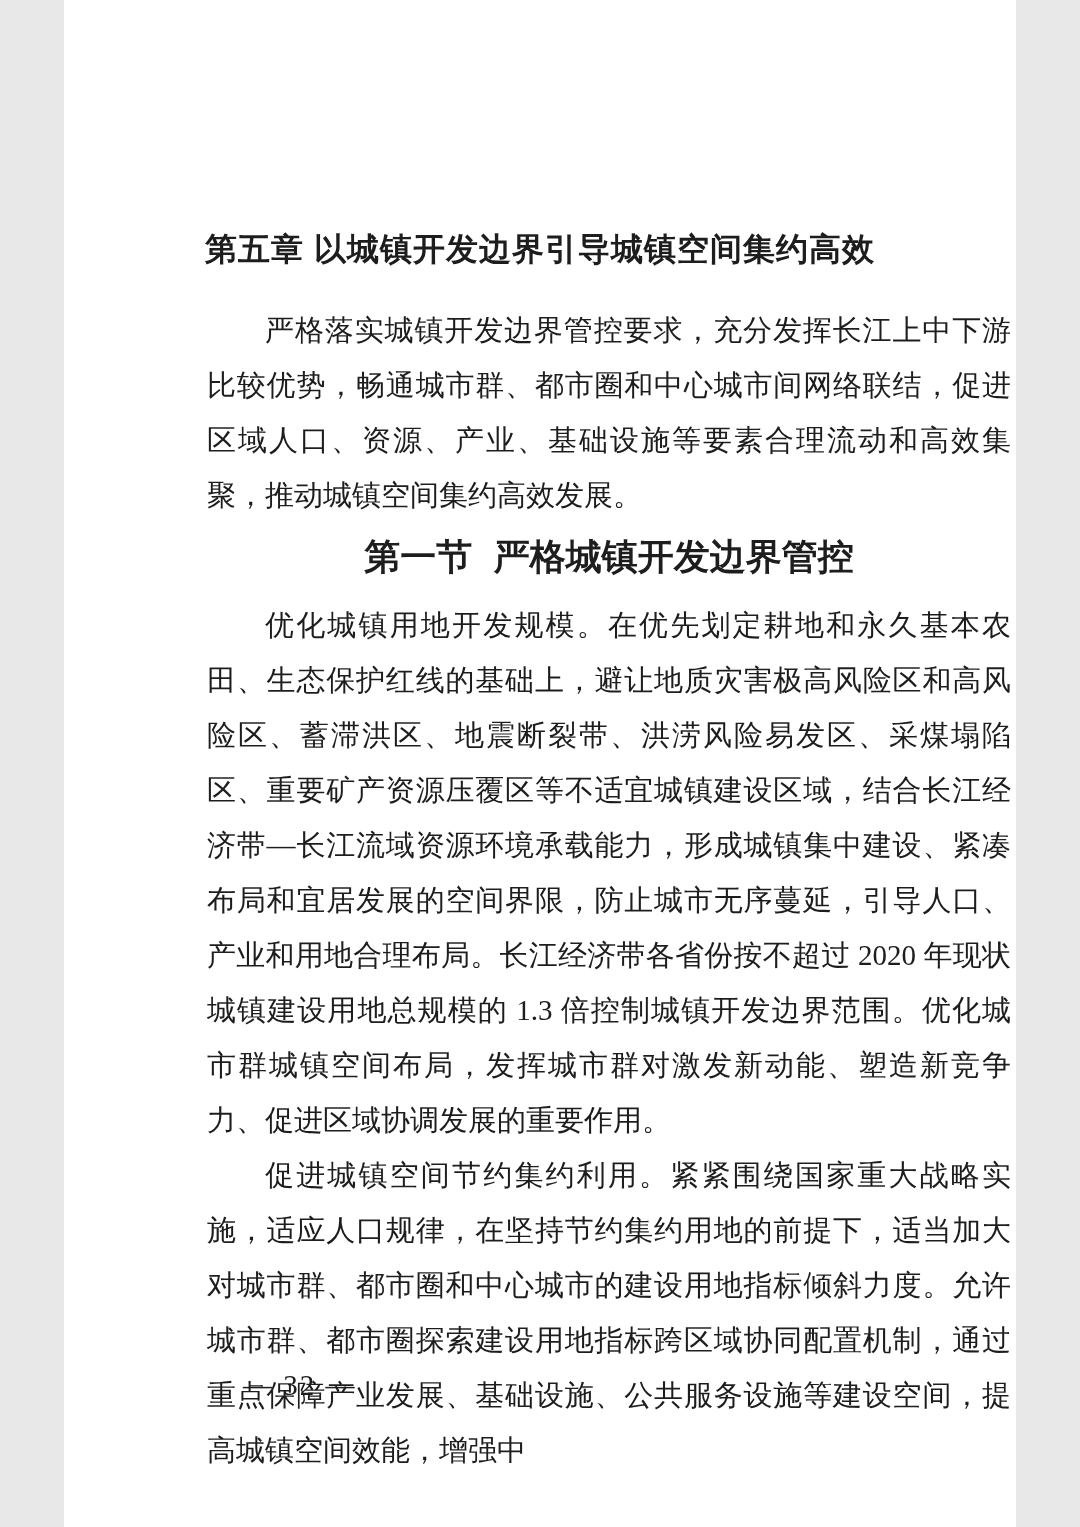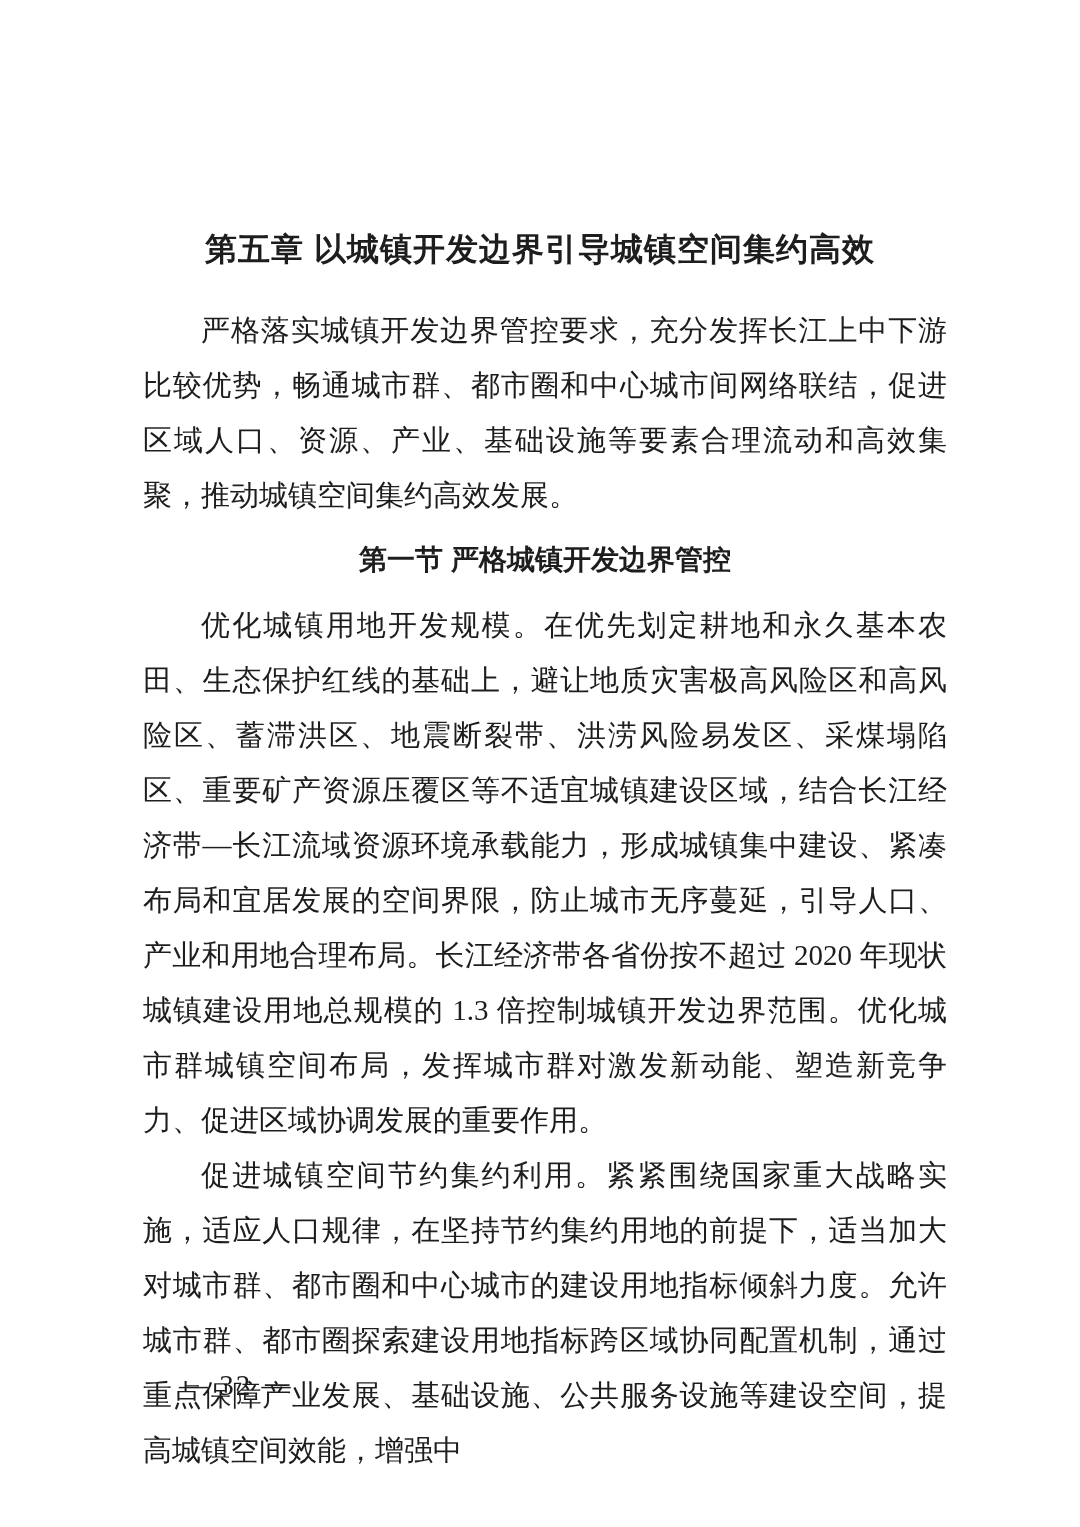--- a/index.html
+++ b/index.html
@@ -2,21 +2,21 @@
 <html><head>
 <meta charset="utf-8">
 <style>
   html, body {
     margin: 0;
     padding: 0;
     background: #e8e8e8;
   }
   .page {
     position: relative;
-    width: 1080px;
+    width: 952px;
     height: 1527px;
     margin: 0 auto;
     background: #ffffff;
     color: #1d1d1d;
     font-family: "Liberation Serif", serif;
     overflow: hidden;
   }
   .chapter-title {
     position: absolute;
     top: 207px;
@@ -37,23 +37,23 @@
     font-size: 29px;
     line-height: 55px;
     text-align: justify;
     text-justify: inter-character;
   }
   .content p {
     margin: 0;
     text-indent: 2em;
   }
   .section-heading {
-    font-family: Liberation Sans, sans-serif;
+    font-family: Liberation Mono, monospace;
     font-weight: 700;
-    font-size: 28px;
+    font-size: 36px;
     text-align: center;
     text-indent: 0 !important;
     margin: 9px 0 11px 0 !important;
     white-space: nowrap;
   }
   .lead {
     font-weight: 400;
   }
   .page-number {
     position: absolute;

